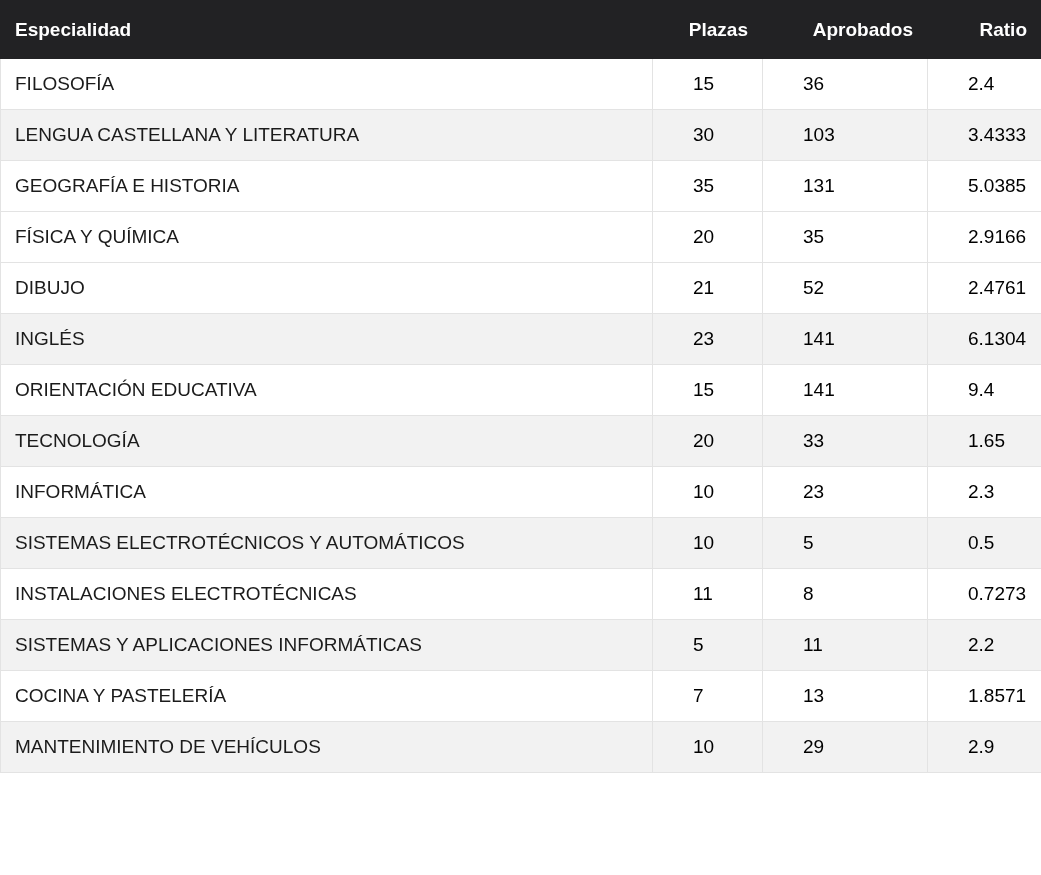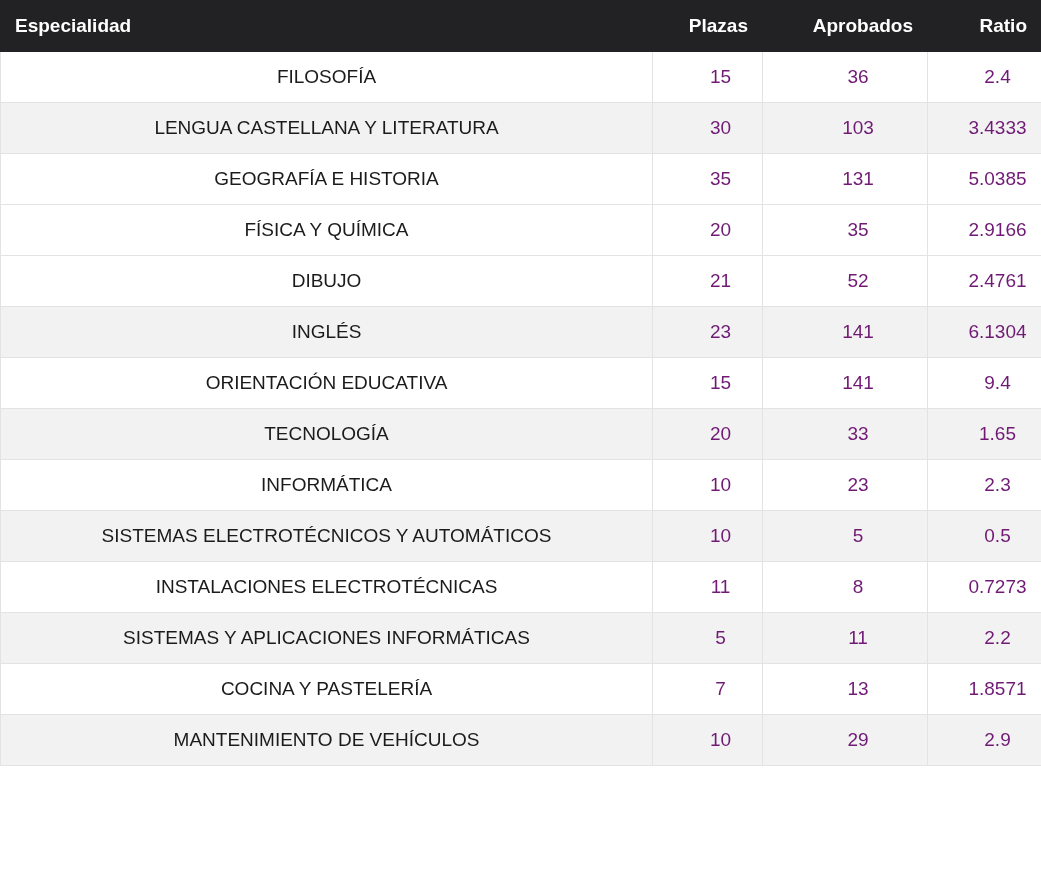--- a/index.html
+++ b/index.html
@@ -28,32 +28,31 @@
     font-size: 19px;
     white-space: nowrap;
     overflow: hidden;
   }
   table.data-table thead th {
     background: #222224;
     color: #ffffff;
     font-weight: bold;
     font-size: 19px;
     border: 1px solid #222224;
-    height: 51px;
+    height: 58px;
   }
   thead th.col-spec { text-align: left; }
   thead th.col-num { text-align: right; }
 
   tbody td.col-spec {
-    text-align: center;
+    text-align: left;
     color: #1b1b1b;
   }
   tbody td.col-num {
-    text-align: center;
-    color: #701a75;
+    color: #000000;
     padding-left: 40px;
   }
   tbody tr.odd td { background: #ffffff; }
   tbody tr.even td { background: #f2f2f2; }
 
   col.c-spec { width: 652px; }
   col.c-plazas { width: 110px; }
   col.c-aprob  { width: 165px; }
   col.c-ratio  { width: 114px; }
 </style>

